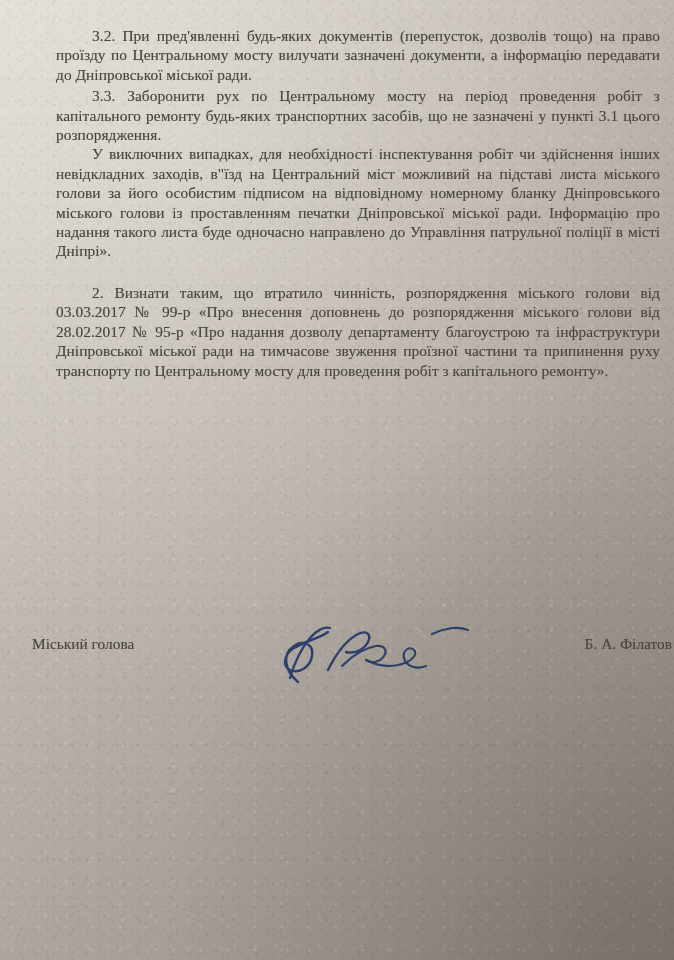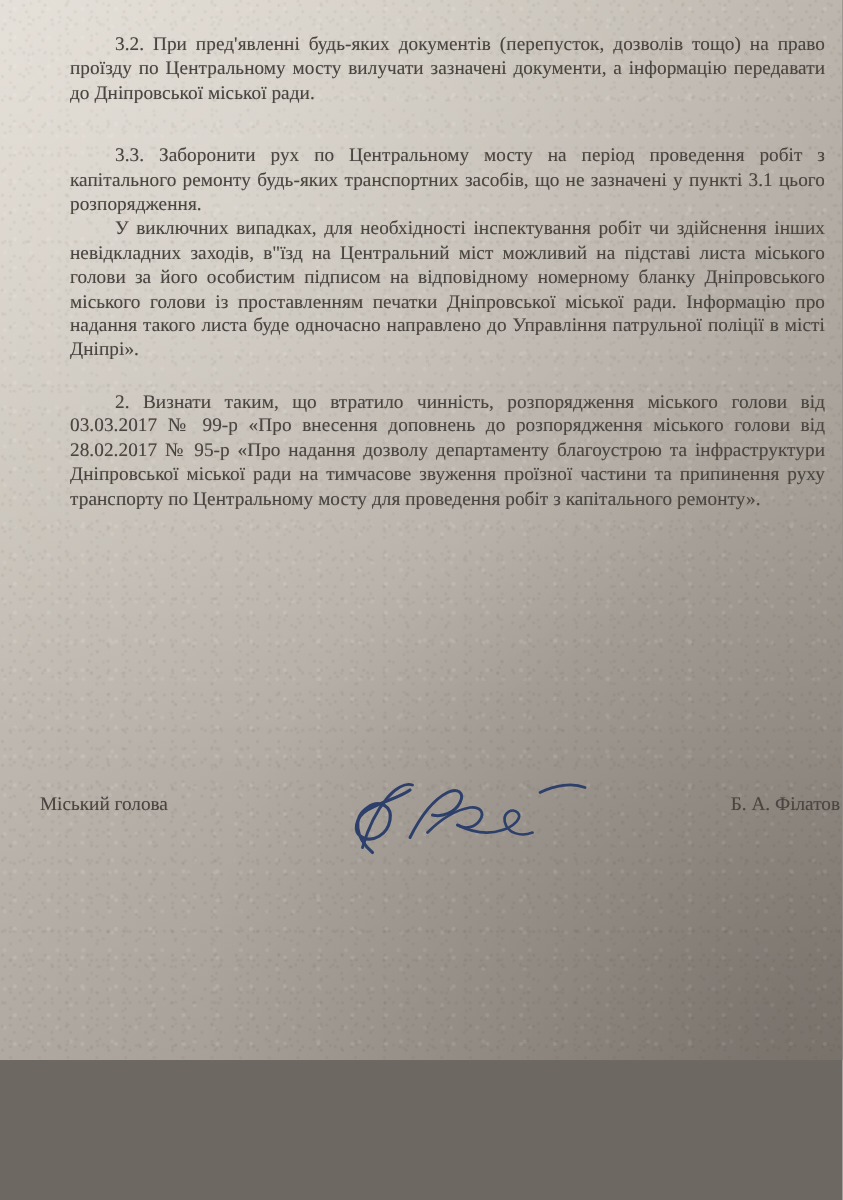--- a/index.html
+++ b/index.html
@@ -5,21 +5,21 @@
 <style>
   html, body {
     margin: 0;
     padding: 0;
     background: #6e6862;
   }
 
   #page {
     position: relative;
     width: 674px;
-    height: 848px;
+    height: 960px;
     overflow: hidden;
     
     background-color: #b9b2aa;
     background-image:
       linear-gradient(137deg,
         #e2ddd5 0%,
         #d8d2ca 12%,
         #cbc5bc 26%,
         #bfb8b0 40%,
         #b3aca4 54%,
@@ -79,21 +79,21 @@
     margin: 0;
     text-align: justify;
     text-justify: inter-word;
     font-size: 15.4px;
     line-height: 19.4px;
     letter-spacing: .05px;
     text-indent: 36px;
     color: #4a4540;
     text-shadow: 0 0 .7px rgba(74,69,64,.40);
   }
-  .gap-md { margin-top: 31px; }
+  .gap-md { margin-top: 2px; }
   .gap-lg { margin-top: 22px; }
 
   
   #signature-block {
     position: absolute;
     left: 32px;
     top: 634px;
     width: 640px;
     height: 80px;
     z-index: 3;

